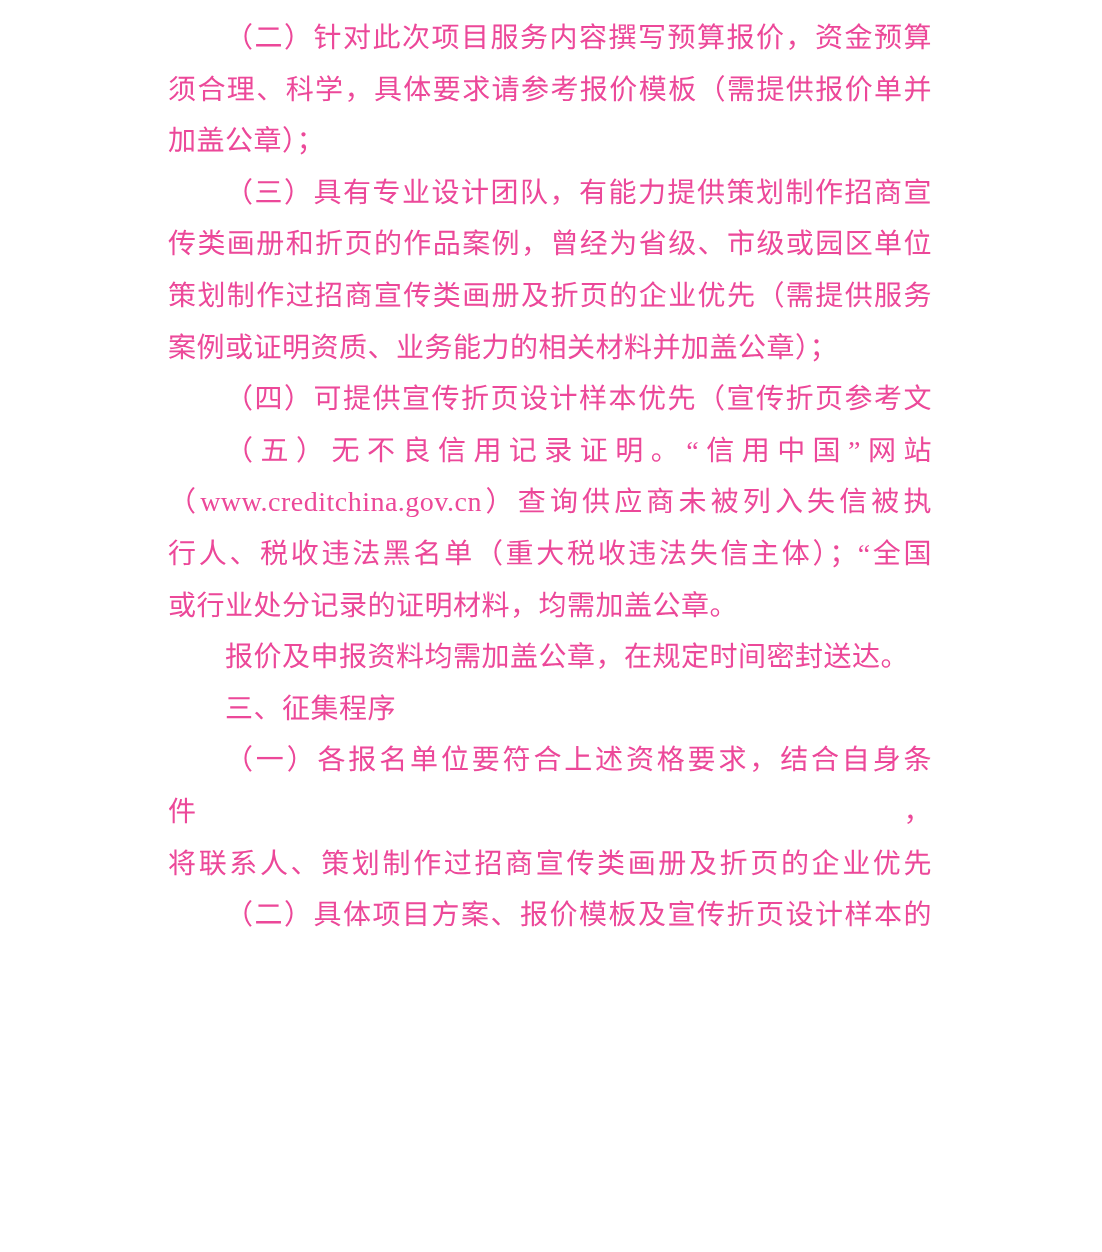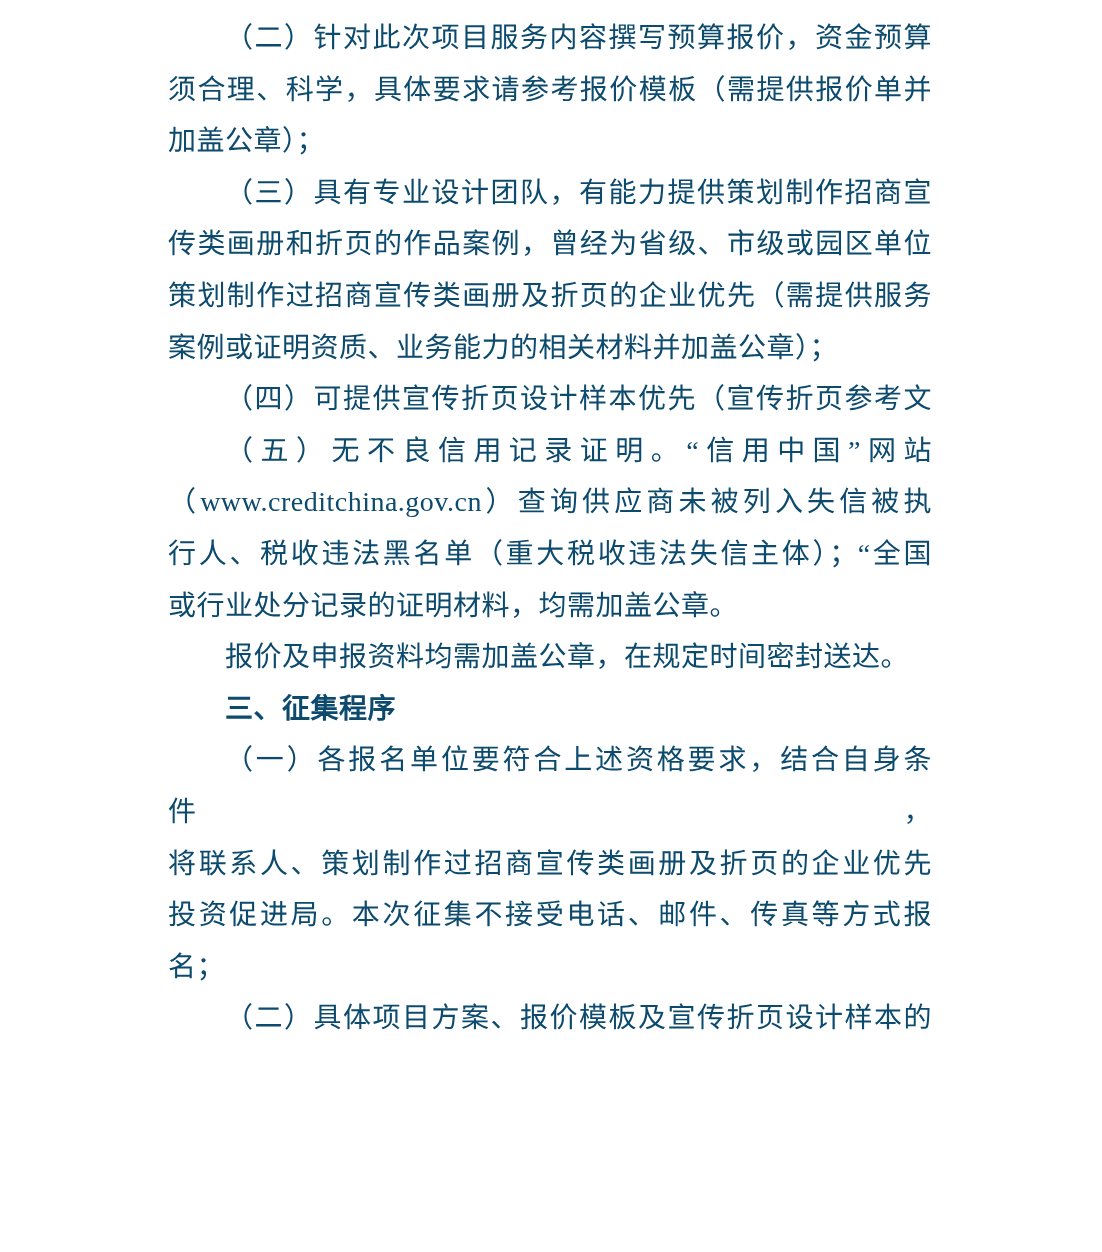--- a/index.html
+++ b/index.html
@@ -33,43 +33,42 @@
     text-align-last: justify;
   }
   .line.indent {
     text-indent: 57px;
   }
   .seg.bold {
     font-weight: 400;
     font-family: "Liberation Sans", "DejaVu Sans", sans-serif;
   }
   .line.heading .seg {
-    font-weight: 700;
+    font-weight: 400;
     font-family: "Liberation Sans", "DejaVu Sans", sans-serif;
     margin-top: 17px;
   }
 </style>
 </head>
 <body style="background: rgb(255, 255, 255);">
 
 <div class="page">
-  <div class="doc" id="doc" style="color: #0c4a6e;">
+  <div class="doc" id="doc" style="color: #ec4899;">
       <div class="line indent stretch"><span class="seg">（二）针对此次项目服务内容撰写预算报价，资金预算</span></div>
       <div class="line stretch"><span class="seg">须合理、科学，具体要求请参考报价模板（需提供报价单并</span></div>
       <div class="line"><span class="seg">加盖公章）；</span></div>
       <div class="line indent stretch"><span class="seg">（三）具有专业设计团队，有能力提供策划制作招商宣</span></div>
       <div class="line stretch"><span class="seg">传类画册和折页的作品案例，曾经为省级、市级或园区单位</span></div>
       <div class="line stretch"><span class="seg">策划制作过招商宣传类画册及折页的企业优先（需提供服务</span></div>
       <div class="line"><span class="seg">案例或证明资质、业务能力的相关材料并加盖公章）；</span></div>
       <div class="line indent stretch"><span class="seg">（四）可提供宣传折页设计样本优先</span><span class="seg bold">（宣传折页参考文</span></div>
       <div class="line indent stretch"><span class="seg">（五）无不良信用记录证明。“信用中国”网站</span></div>
       <div class="line stretch"><span class="seg">（www.creditchina.gov.cn）查询供应商未被列入失信被执</span></div>
       <div class="line stretch"><span class="seg">行人、税收违法黑名单（重大税收违法失信主体）；“全国</span></div>
       <div class="line"><span class="seg">或行业处分记录的证明材料，均需加盖公章。</span></div>
       <div class="line indent"><span class="seg">报价及申报资料均需加盖公章，在规定时间密封送达。</span></div>
       <div class="line indent heading"><span class="seg bold">三、征集程序</span></div>
       <div class="line indent stretch"><span class="seg">（一）各报名单位要符合上述资格要求，结合自身条件，</span></div>
       <div class="line stretch"><span class="seg">将联系人、策划制作过招商宣传类画册及折页的企业优先</span></div>
-      <div class="line"><span class="seg">投资促进局。本次征集不接受电话、邮件、传真等方式报名；</span></div>
       <div class="line indent stretch"><span class="seg">（二）具体项目方案、报价模板及宣传折页设计样本的</span></div>
       <div class="line"></div>
     </div>
 </div>
 
 </body></html>

